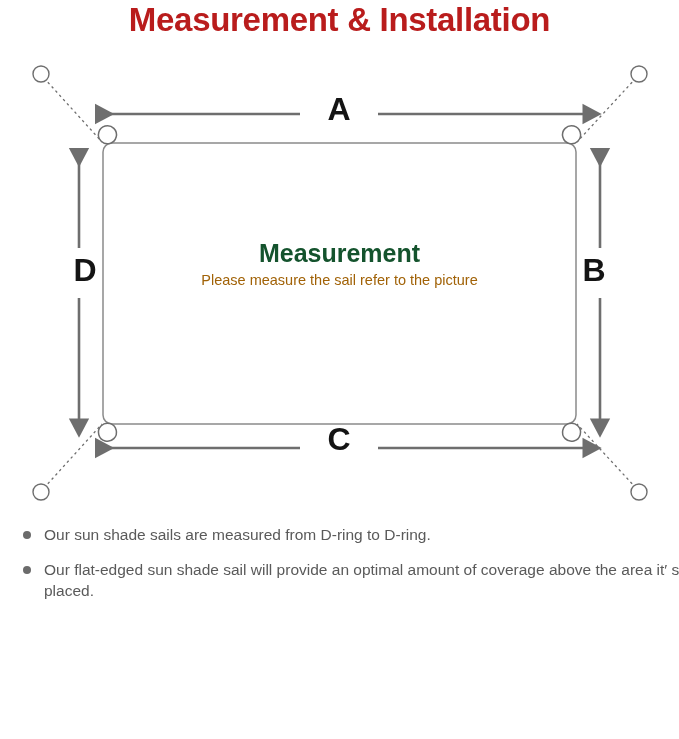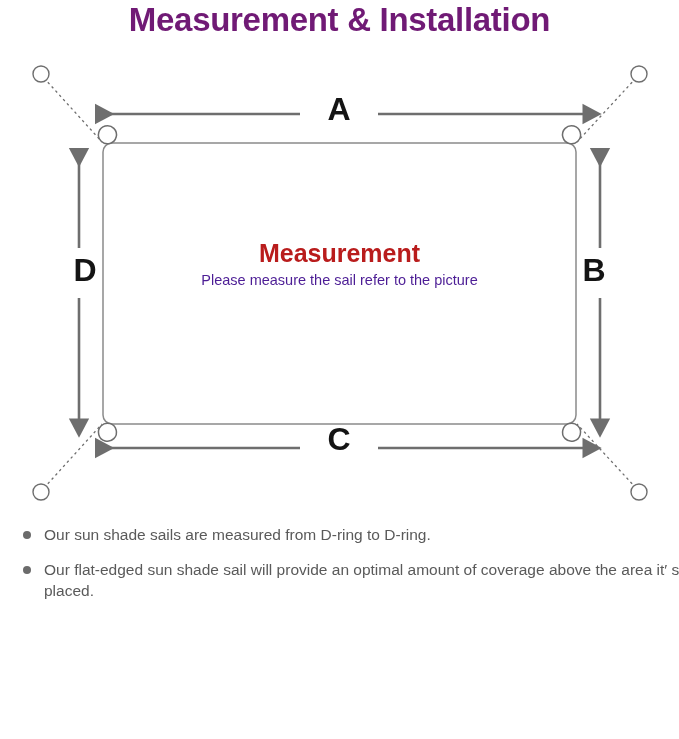--- a/index.html
+++ b/index.html
@@ -29,21 +29,21 @@
     left: 0;
     top: 0;
     width: 679px;
     height: 44px;
     line-height: 40px;
     text-align: center;
     font-family: "Liberation Sans", sans-serif;
     font-weight: bold;
     font-size: 33px;
     letter-spacing: -0.3px;
-    color: #701a75;
+    color: #b91c1c;
     white-space: nowrap;
   }
 
   
   .diagram {
     position: absolute;
     left: 0;
     top: 48px;
     width: 679px;
     height: 470px;
@@ -58,29 +58,29 @@
     left: 0;
     top: 190px;
     width: 679px;
     text-align: center;
     pointer-events: none;
   }
   .center-title {
     font-family: "Liberation Sans", sans-serif;
     font-weight: bold;
     font-size: 25px;
-    color: #b91c1c;
+    color: #14532d;
     line-height: 30px;
     white-space: nowrap;
   }
   .center-sub {
     font-family: "Liberation Sans", sans-serif;
     font-weight: normal;
     font-size: 14.5px;
-    color: #4c1d95;
+    color: #a16207;
     line-height: 24px;
     white-space: nowrap;
   }
 
   
   .dim-letter {
     position: absolute;
     font-family: "Liberation Sans", sans-serif;
     font-weight: bold;
     font-size: 32px;

